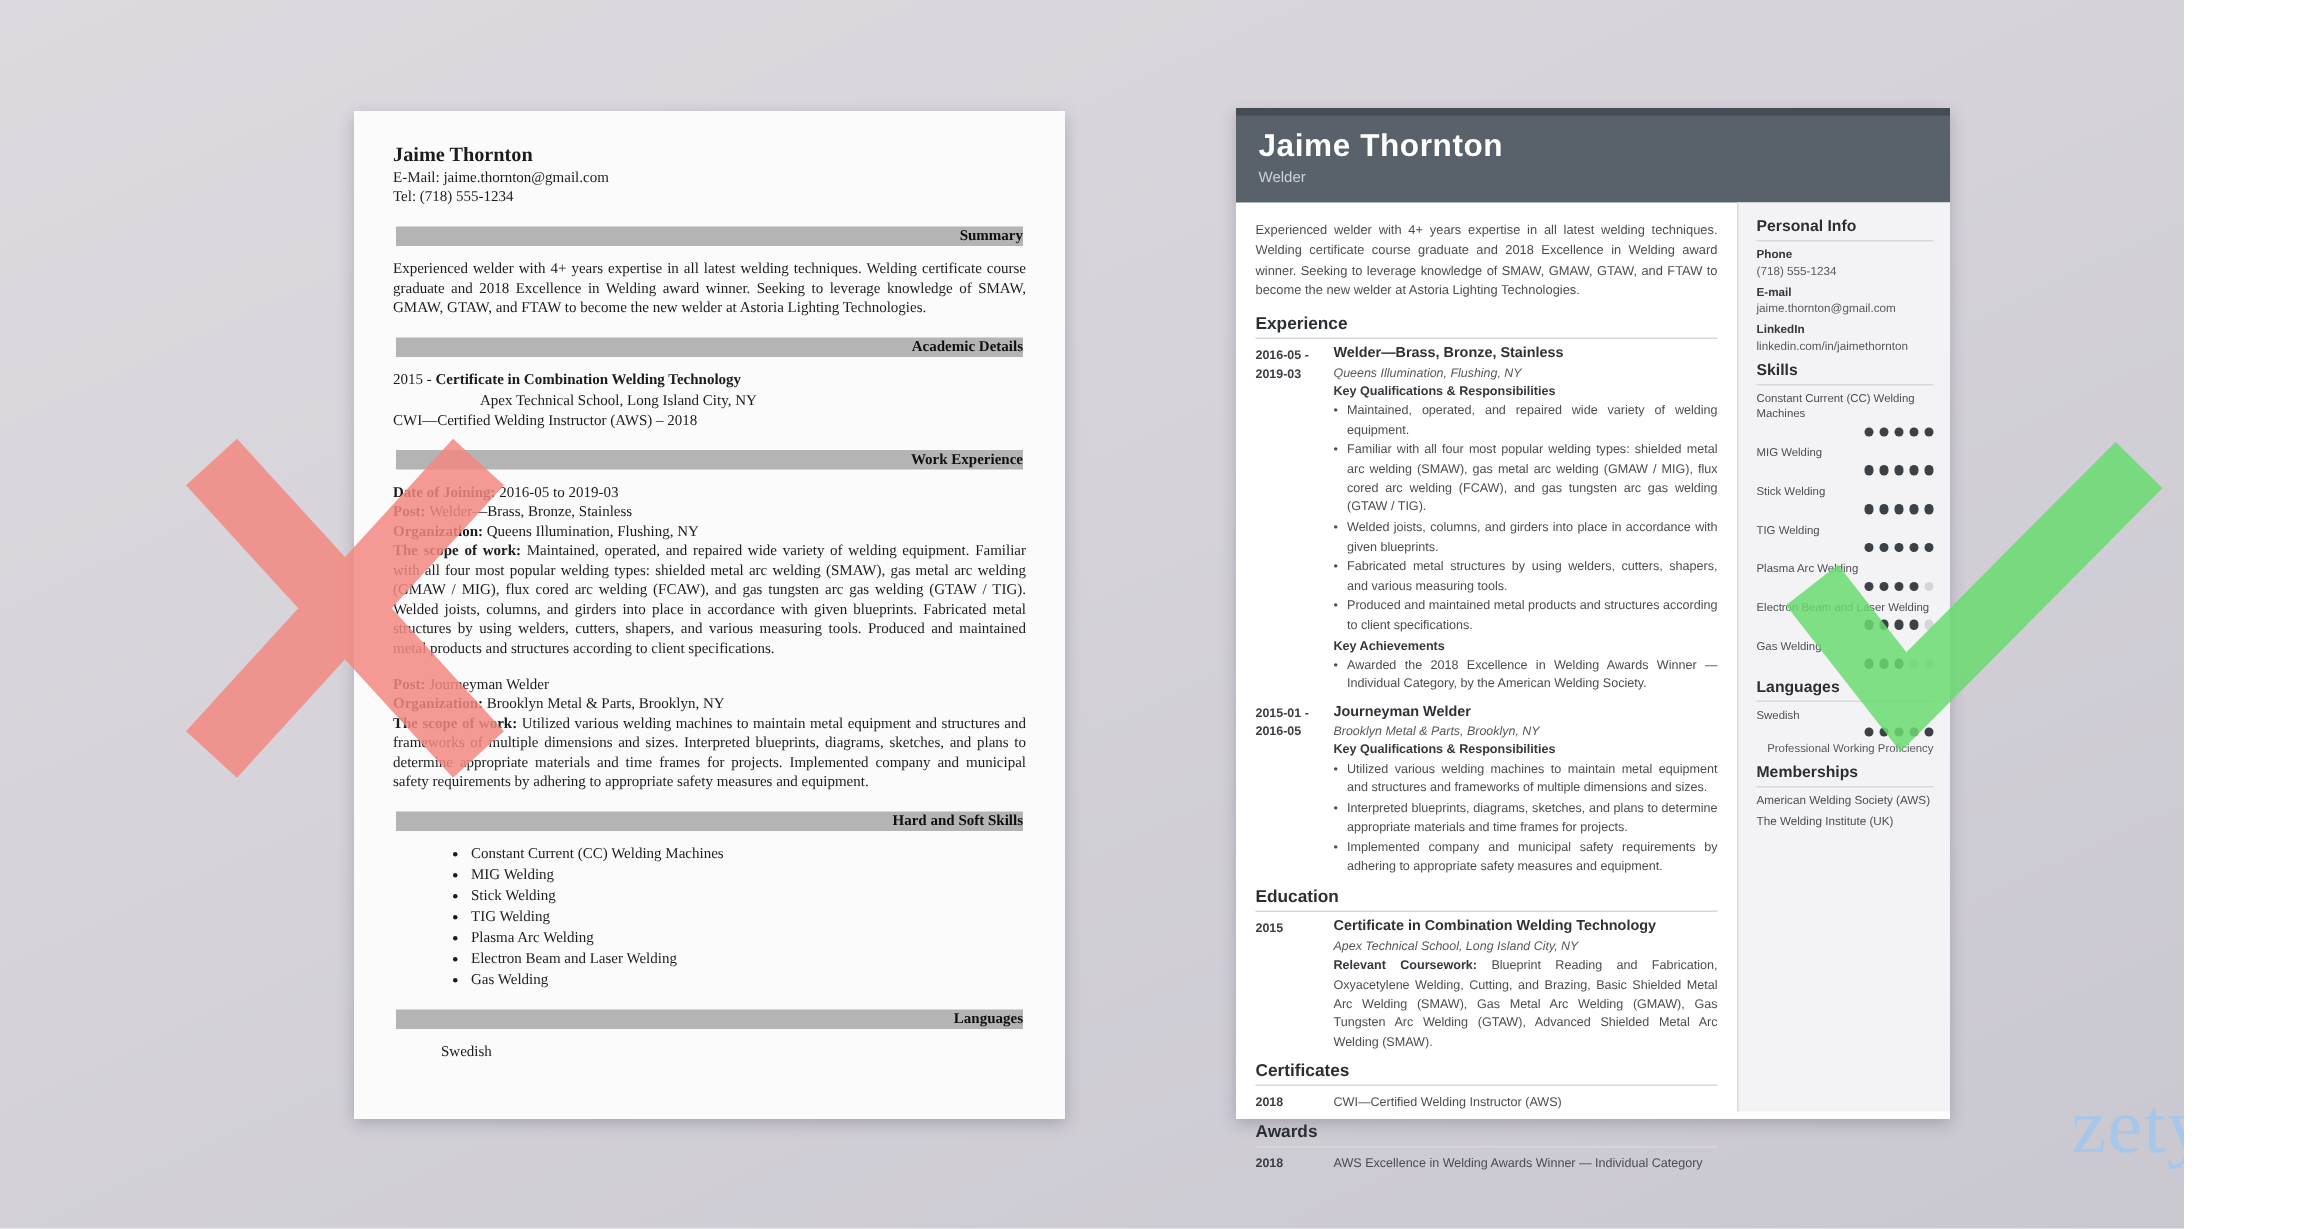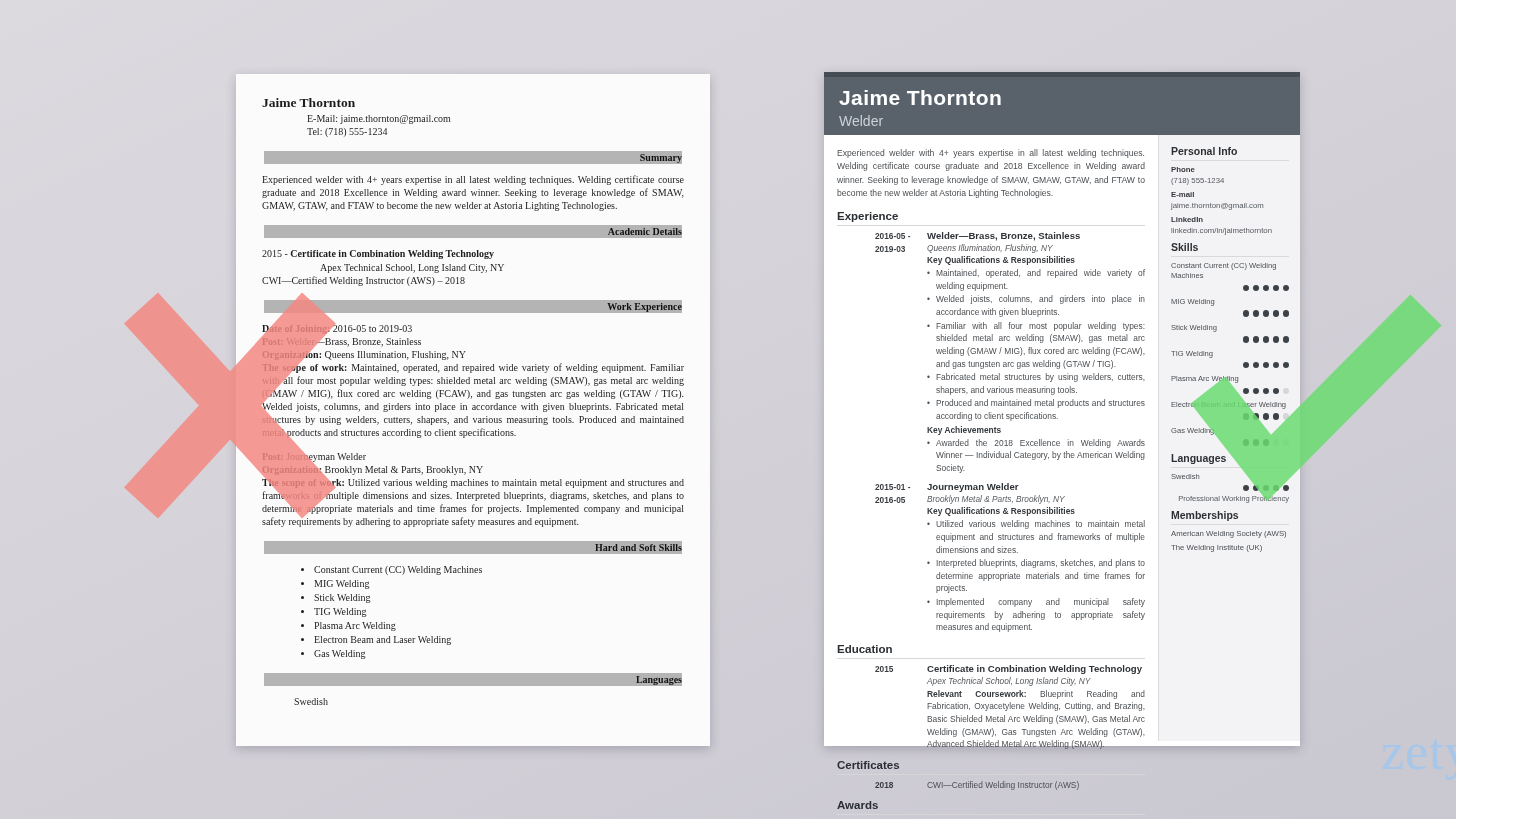--- a/index.html
+++ b/index.html
@@ -5,44 +5,44 @@
   html,body{margin:0;padding:0;}
   .canvas{position:relative;width:1456px;height:819px;overflow:hidden;
     background:linear-gradient(155deg,#dcd9df 0%,#d5d2d9 45%,#c9c7d0 100%);
     font-family:"Liberation Sans",sans-serif;}
   .page{position:absolute;box-sizing:border-box;box-shadow:0 3px 10px rgba(40,40,60,.25);}
 
   
   .left-page{left:236px;top:74px;width:474px;height:672px;background:#fcfbfb;
     padding:20px 26px;font-family:"Liberation Serif",serif;color:#1c1c1c;font-size:10px;line-height:1.3;}
   .lr-name{font-size:13.5px;font-weight:bold;}
-  .lr-contact{font-size:10px;margin-left:45px;}
+  .lr-contact{font-size:10px;}
   .lr-bar{background:#b4b4b4;color:#101010;font-weight:bold;text-align:right;
     font-size:10px;height:13px;line-height:13px;margin:13px 2px 9px;}
   .lr-par{margin:0;text-align:justify;}
   .lr-academic{margin:0 0 1px;}
   .lr-school{margin:0 0 0 58px;}
   .lr-row{margin:0;}
   .lr-scope{margin:0;text-align:justify;}
   .lr-job{margin-bottom:11px;}
   .lr-skills{margin:2px 0 0;padding-left:52px;}
   .lr-skills li{margin:0 0 1px;}
   .lr-lang{margin:2px 0 0 32px;}
 
   
   .right-page{left:824px;top:72px;width:476px;height:674px;background:#ffffff;color:#3c4045;}
   .rr-header{height:63px;background:#59626b;border-top:5px solid #454c54;box-sizing:border-box;
     padding:9px 0 0 15px;}
   .rr-name{color:#ffffff;font-size:21px;font-weight:bold;letter-spacing:.4px;}
-  .rr-title{color:#ccd2d7;font-size:14px;margin-top:3px;}
+  .rr-title{color:#ccd2d7;font-size:10px;margin-top:3px;}
   .rr-body{display:flex;height:606px;}
   .rr-main{width:334px;box-sizing:border-box;padding:12px 13px 0 13px;}
   .rr-summary{margin:0 0 10px;font-size:8.6px;line-height:1.55;text-align:justify;color:#4a4e52;}
   .rr-sec{font-size:11.5px;color:#2b2f33;margin:8px 0 4px;padding-bottom:3px;border-bottom:1px solid #d7d7d7;font-weight:bold;}
-  .rr-entry{display:flex;margin-bottom:6px;margin-left:38px;}
+  .rr-entry{display:flex;margin-bottom:6px;}
   .rr-date{width:52px;flex:none;font-size:8.3px;font-weight:bold;color:#3a3e43;line-height:1.5;}
   .rr-entry-body{flex:1;min-width:0;}
   .rr-job-title{font-size:9.6px;font-weight:bold;color:#2e3236;}
   .rr-company{font-size:8.3px;font-style:italic;color:#55595e;margin:2px 0 2px;}
   .rr-subhead{font-size:8.4px;font-weight:bold;color:#34383c;margin:2px 0 2px;}
   .rr-bullets{list-style:none;margin:0;padding:0;}
   .rr-bullets li{position:relative;padding-left:9px;font-size:8.4px;line-height:1.5;text-align:justify;color:#4a4e52;margin-bottom:1px;}
   .rr-bullets li::before{content:"•";position:absolute;left:0;top:0;color:#4a4e52;}
   .rr-course{margin:2px 0 0;font-size:8.4px;line-height:1.5;text-align:justify;color:#4a4e52;}
   .rr-course b{color:#34383c;}
@@ -130,22 +130,22 @@
               <div class="rr-date">
                 <div>2016-05 -</div>
                 <div>2019-03</div>
               </div>
               <div class="rr-entry-body">
                 <div class="rr-job-title">Welder—Brass, Bronze, Stainless</div>
                 <div class="rr-company">Queens Illumination, Flushing, NY</div>
                 <div class="rr-subhead">Key Qualifications &amp; Responsibilities</div>
                 <ul class="rr-bullets">
                   <li>Maintained, operated, and repaired wide variety of welding equipment.</li>
+                  <li>Familiar with all four most popular welding types: shielded metal arc welding (SMAW), gas metal arc welding (GMAW / MIG), flux cored arc welding (FCAW), and gas tungsten arc gas welding (GTAW / TIG).</li>
                   <li>Welded joists, columns, and girders into place in accordance with given blueprints.</li>
-                  <li>Familiar with all four most popular welding types: shielded metal arc welding (SMAW), gas metal arc welding (GMAW / MIG), flux cored arc welding (FCAW), and gas tungsten arc gas welding (GTAW / TIG).</li>
                   <li>Fabricated metal structures by using welders, cutters, shapers, and various measuring tools.</li>
                   <li>Produced and maintained metal products and structures according to client specifications.</li>
                 </ul>
                 <div class="rr-subhead">Key Achievements</div>
                 <ul class="rr-bullets">
                   <li>Awarded the 2018 Excellence in Welding Awards Winner — Individual Category, by the American Welding Society.</li>
                 </ul>
               </div>
             </div>
             <div class="rr-entry">

